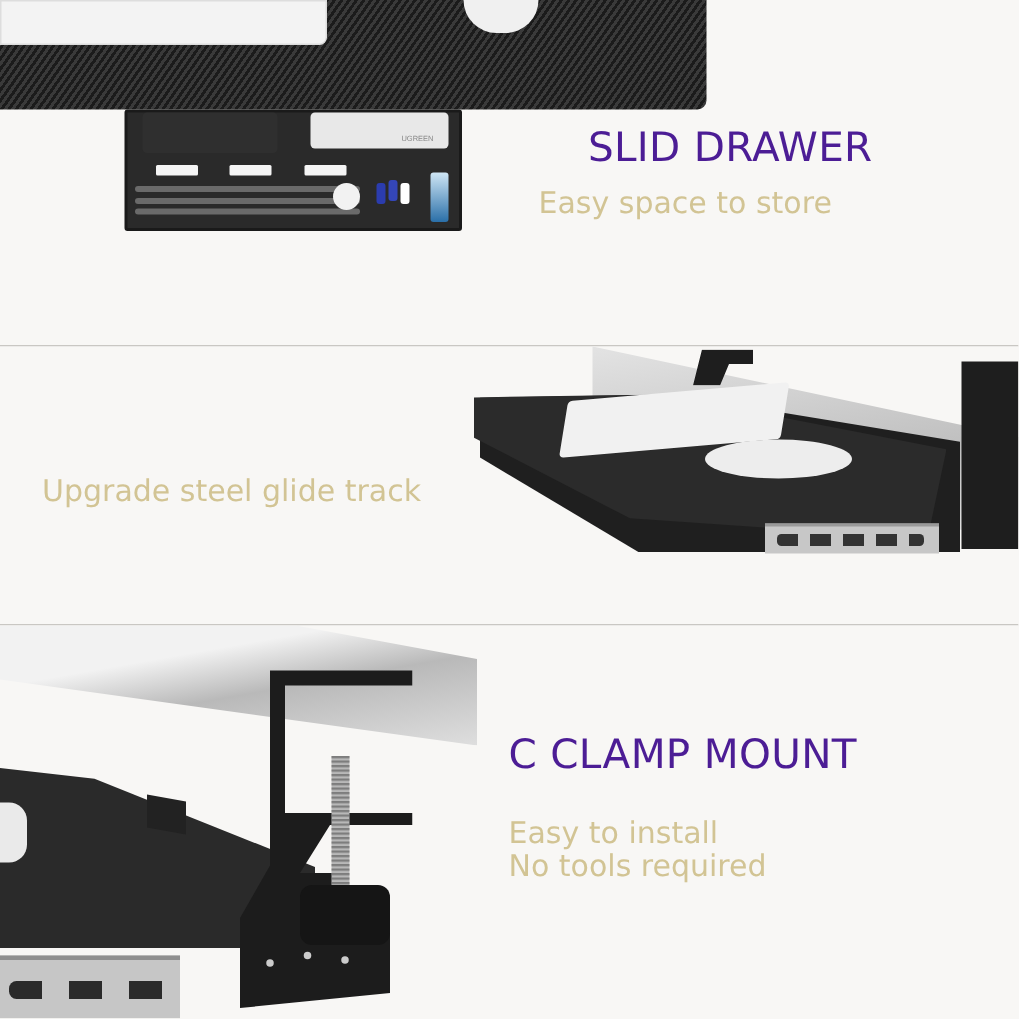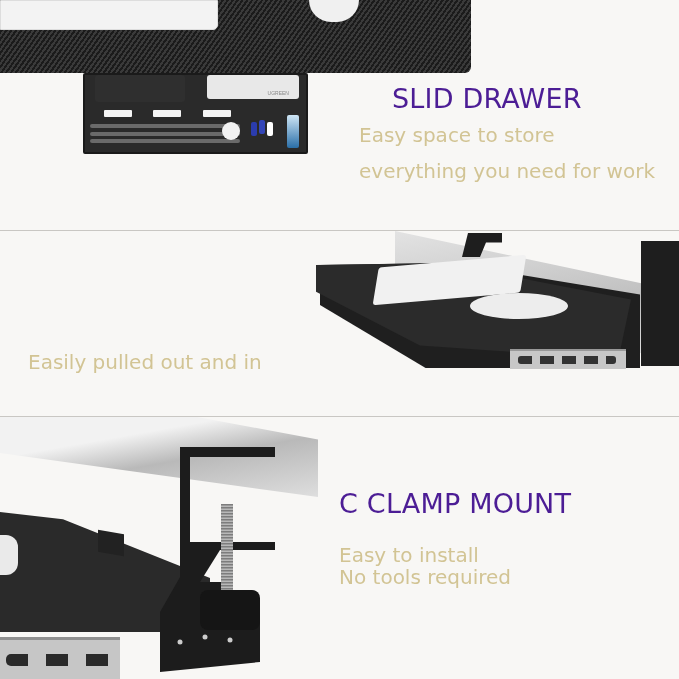--- a/index.html
+++ b/index.html
@@ -59,38 +59,37 @@
   <div class="art pen" style="left:90px;top:132px;width:150px;"></div>
   <div class="art pen" style="left:90px;top:139px;width:150px;"></div>
   <div class="art" style="left:222px;top:122px;width:18px;height:18px;background:#f2f2f2;border-radius:50%;"></div>
   <div class="art tack" style="left:251px;top:122px;"></div>
   <div class="art tack" style="left:259px;top:120px;background:#3446b8;"></div>
   <div class="art tack" style="left:267px;top:122px;background:#ffffff;"></div>
   <div class="art usb"></div>
 
   <div class="title" style="left:392px;top:83px;">SLID DRAWER</div>
   <div class="sub" style="left:359px;top:123px;">Easy space to store</div>
-  <div class="sub" style="left:359px;top:159px;">everything you need for work</div>
 </section>
 
 <div class="sep" style="top:230px;"></div>
 
 <section class="panel" id="p2">
   <div class="art desk2"></div>
   <div class="art clampTop"></div>
   <div class="art tray2"></div>
   <div class="art tray2top"></div>
   <div class="art kb2"></div>
   <div class="art mouse2"></div>
   <div class="art rail2">
     <div style="position:absolute;left:8px;top:5px;width:98px;height:8px;background:repeating-linear-gradient(90deg,#333 0 14px,transparent 14px 22px);border-radius:3px;"></div>
   </div>
   <div class="art clampR"></div>
 
-  <div class="sub" style="left:28px;top:119px;">Easily pulled out and in</div>
+  <div class="sub" style="left:28px;top:84px;">Upgrade steel glide track</div>
 </section>
 
 <div class="sep" style="top:416px;"></div>
 
 <section class="panel" id="p3">
   <div class="art desk3"></div>
   <div class="art tray3"></div>
   <div class="art mouse3"></div>
   <div class="art" style="left:98px;top:115px;width:26px;height:22px;background:#222;transform:skewY(10deg);"></div>
   <div class="art rail3">

